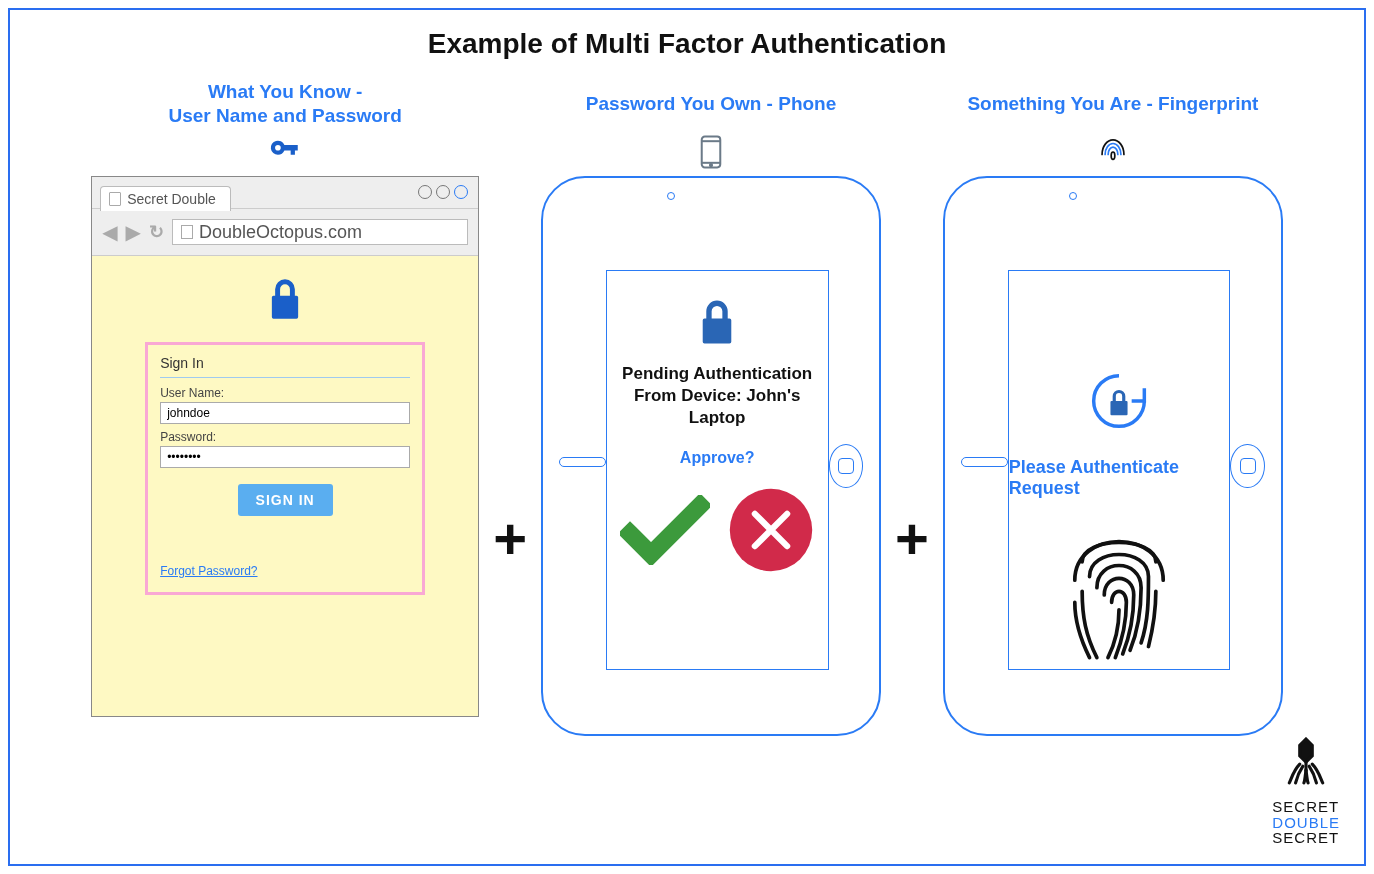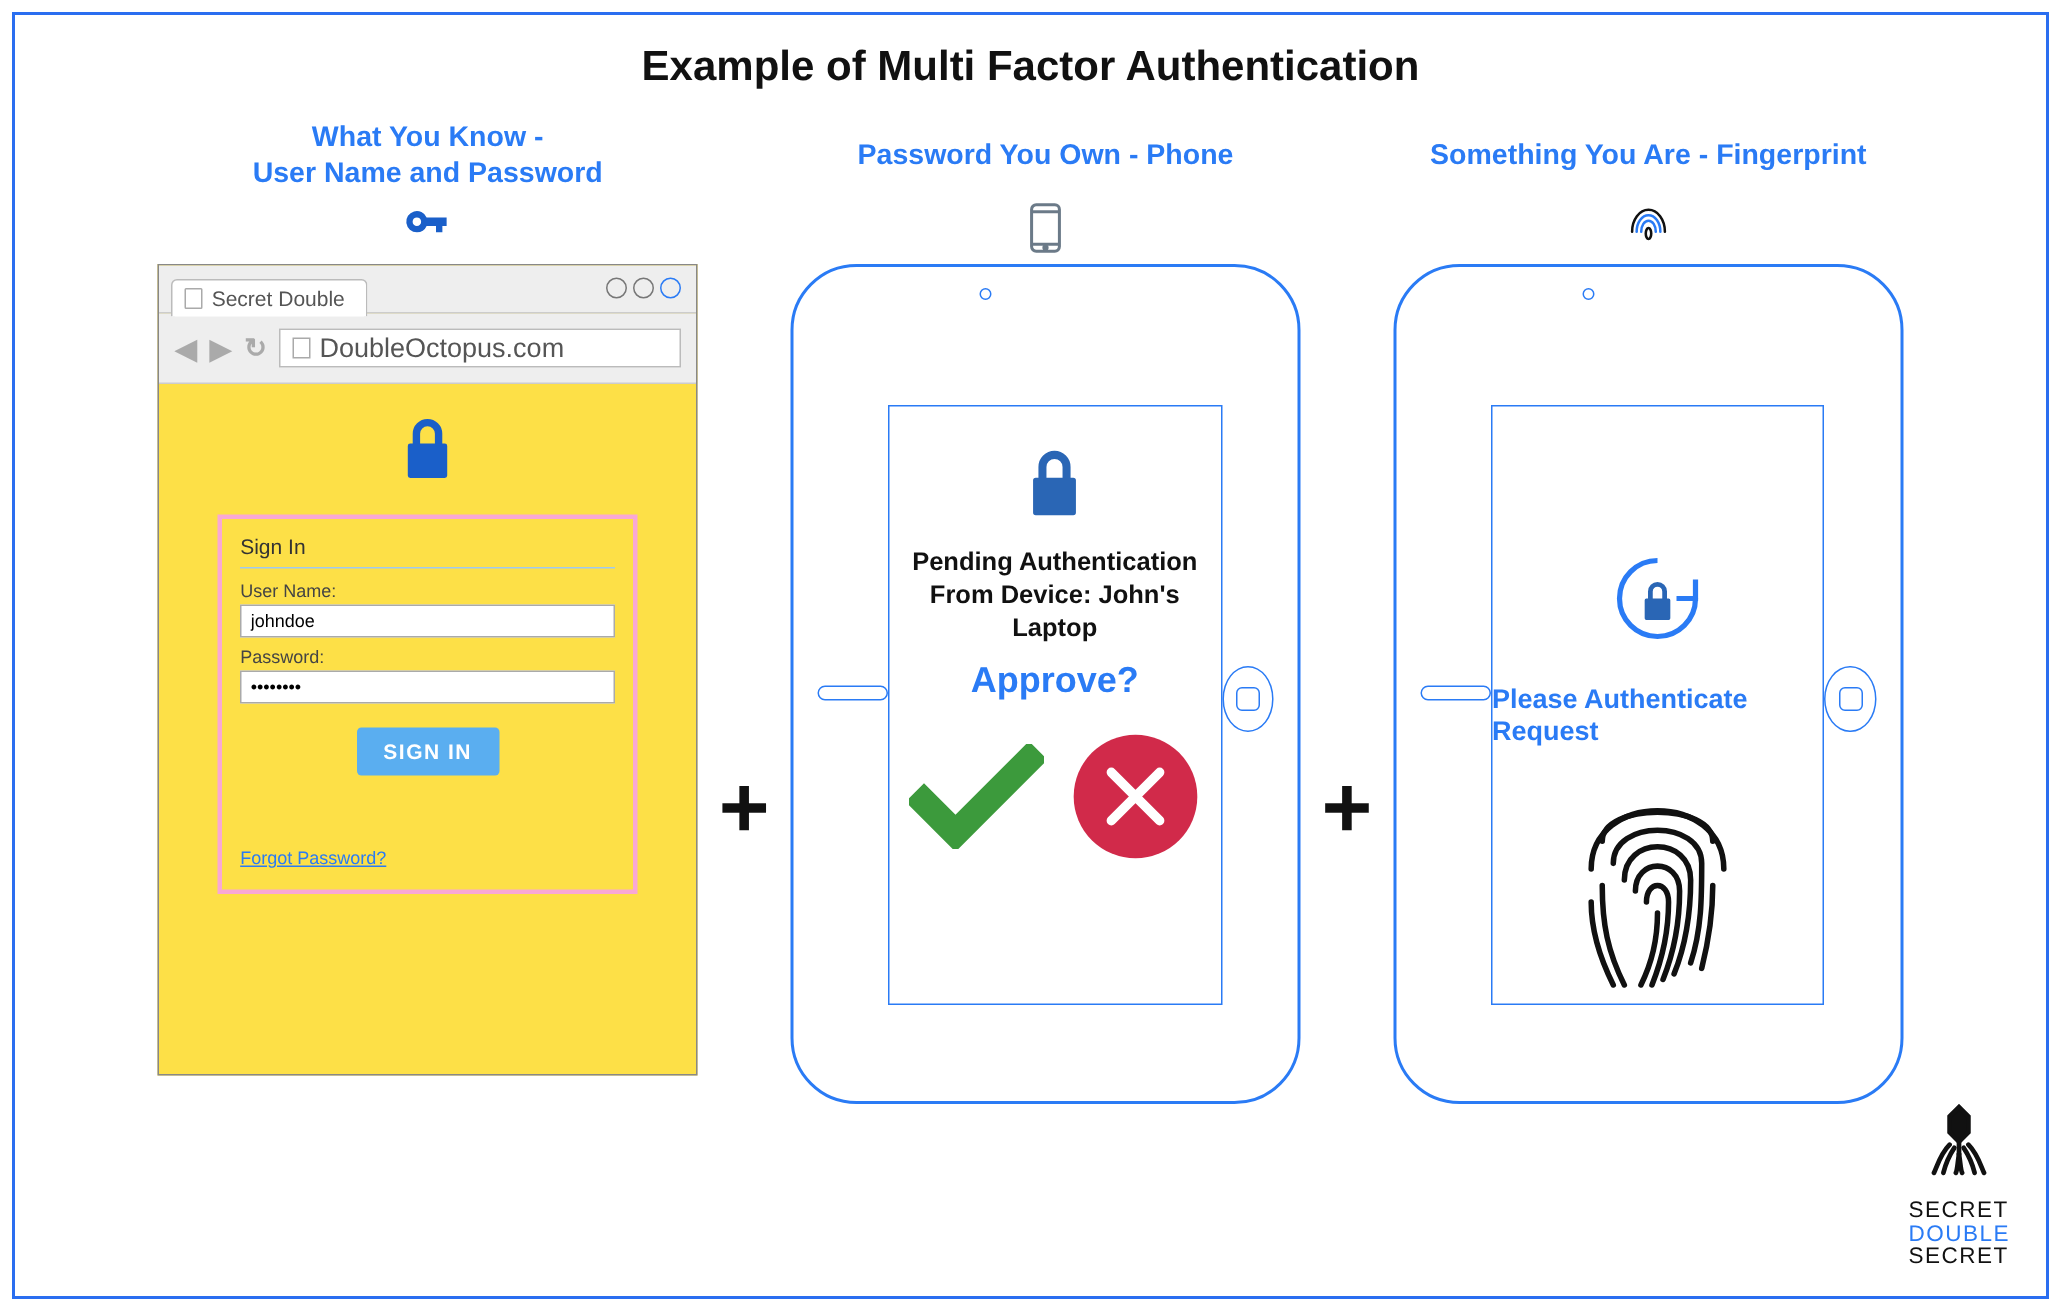--- a/index.html
+++ b/index.html
@@ -49,23 +49,23 @@
   .plus {
     font-size: 58px;
     font-weight: 900;
     color: #111;
     align-self: center;
     margin-top: 260px;
     padding: 0 4px;
   }
   
   .browser {
-    width: 360px;
+    width: 388px;
     border: 1px solid #888;
-    background: #fde047;
+    background: #fef9c3;
     position: relative;
   }
   .browser-top {
     background: #eee;
     padding: 8px 8px 0 8px;
     position: relative;
     height: 32px;
     border-bottom: 1px solid #ccc;
   }
   .tab {
@@ -136,21 +136,21 @@
     width: 288px; height: 400px;
     display:flex; flex-direction:column; align-items:center; justify-content:flex-start;
     padding-top: 26px;
   }
   .home-btn {
     width:44px; height:44px; border:1.5px solid #2a7bf5; border-radius:50%;
     margin-top:14px; display:flex; align-items:center; justify-content:center;
   }
   .home-btn .sq { width:16px; height:16px; border:1.5px solid #2a7bf5; border-radius:4px;}
   .pending-text { font-size:17px; font-weight:bold; color:#111; text-align:center; margin-top:12px; line-height:1.3;}
-  .approve-text { font-size:24px; font-weight:bold; color:#2a7bf5; margin-top:10px;}
+  .approve-text { font-size:16px; font-weight:bold; color:#2a7bf5; margin-top:20px;}
   .approve-row { display:flex; gap:18px; align-items:center; margin-top:20px;}
   .auth-text { color:#2a7bf5; font-size:18px; font-weight:bold; margin-top:14px;}
   .footer-logo {
     position:absolute; right:24px; bottom:18px;
     display:flex; align-items:center; gap:10px;flex-direction:column;
   }
   .footer-text { font-size:15px; letter-spacing:1px; line-height:1.05; color:#111;}
   .footer-text .blue { color:#2a7bf5;}
 </style>
 </head>

